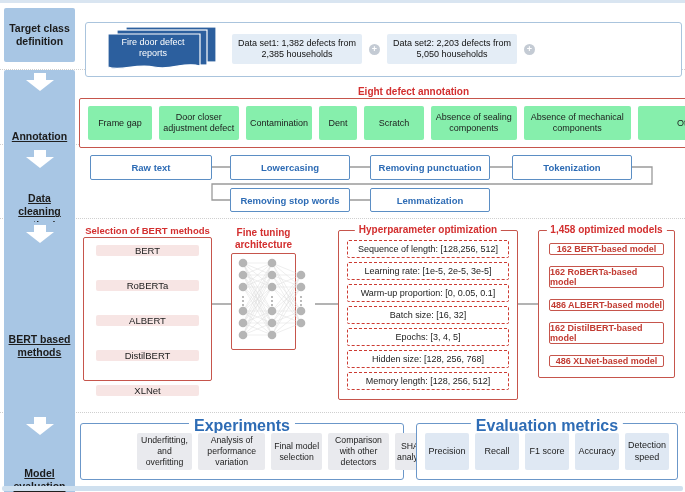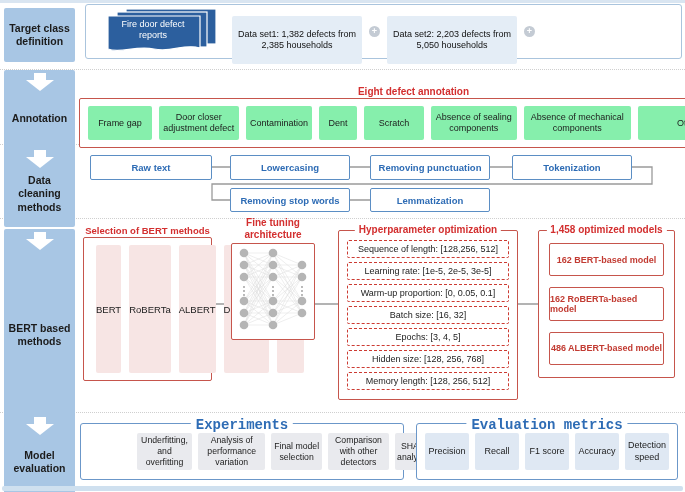--- a/index.html
+++ b/index.html
@@ -9,28 +9,28 @@
   .strip-bottom{position:absolute;left:2px;top:486px;width:681px;height:5px;background:#cfe0ef;border-radius:2px;}
   .sep{position:absolute;left:0;width:685px;border-top:1px dotted #cfcfcf;height:0;}
 
   
   .lbl{position:absolute;left:4px;width:71px;background:#a8c6e4;border-radius:2px;
        display:flex;flex-direction:column;align-items:center;justify-content:center;}
   .lbl .txt{font-size:10.5px;font-weight:bold;text-align:center;line-height:1.25;color:#1b1b1b;padding:0 2px;}
   .arrow{position:absolute;top:3px;left:50%;transform:translateX(-50%);display:flex;flex-direction:column;align-items:center;}
   .arrow .shaft{width:12px;height:7px;background:#fff;}
   .arrow .head{width:0;height:0;border-left:14px solid transparent;border-right:14px solid transparent;border-top:11px solid #fff;}
-  .lbl.hasarrow{padding-top:14px;}
-
-  
-  .panel1{position:absolute;left:85px;top:4px;width:595px;height:53px;background:#fff;
+  .lbl.hasarrow{padding-top:32px;text-decoration:underline;}
+
+  
+  .panel1{position:absolute;left:85px;top:22px;width:595px;height:53px;background:#fff;
           border:1.3px solid #aac4dd;border-radius:3px;}
   .docstack{position:absolute;left:18px;top:3px;}
   .doctext{position:absolute;left:22px;top:14px;width:90px;color:#fff;font-size:9px;line-height:1.2;text-align:center;}
-  .ds{position:absolute;top:11px;height:48px;background:#e4edf6;border-radius:2px;
+  .ds{position:absolute;top:11px;height:30px;background:#e4edf6;border-radius:2px;
       display:flex;align-items:center;justify-content:center;text-align:center;
       font-size:9px;line-height:1.25;color:#111;padding:0 4px;box-sizing:border-box;}
   .plus{position:absolute;top:21px;width:11px;height:11px;border-radius:50%;background:#c4cbd4;
         color:#fff;font-size:9px;font-weight:bold;line-height:11px;text-align:center;}
 
   
   .redwrap{position:absolute;border:1.5px solid #c6554c;border-radius:2px;background:#fff;box-sizing:border-box;}
   .redtitle{position:absolute;left:50%;transform:translateX(-50%);white-space:nowrap;
             color:#d32f2f;font-weight:bold;font-size:10px;}
   .onborder{background:#fff;padding:0 4px;}
@@ -47,36 +47,36 @@
   .anno-item:nth-child(6){flex:0 0 13.2%;}
   .anno-item:nth-child(7){flex:0 0 16.4%;}
   .anno-item:nth-child(8){flex:1;}
 
   
   .bluebox{position:absolute;background:#fff;border:1.5px solid #5b8ec4;border-radius:2px;
            display:flex;align-items:center;justify-content:center;
            font-size:9.5px;font-weight:bold;color:#2e6cb5;box-sizing:border-box;}
 
   
-  .sel-items{position:absolute;inset:0;display:flex;flex-direction:row;gap:8px;padding:7px 12px;box-sizing:border-box;text-align:center;}
+  .sel-items{position:absolute;inset:0;display:flex;flex-direction:column;gap:24px;padding:7px 12px;box-sizing:border-box;text-align:center;}
   .pink-item{flex:1;background:#f7e5e4;border-radius:2px;display:flex;align-items:center;justify-content:center;
              font-size:9.5px;color:#222;}
   .ft-title{position:absolute;top:-27px;left:0;width:100%;text-align:center;color:#d32f2f;font-weight:bold;
             font-size:10px;line-height:1.15;}
   .hyp-items{position:absolute;inset:0;display:flex;flex-direction:column;gap:4px;padding:9px 8px;box-sizing:border-box;}
   .hyp-item{flex:1;border:1.2px dashed #cc3b32;border-radius:2px;background:#fff;
             display:flex;align-items:center;justify-content:center;font-size:9px;color:#1c1c1c;}
   .mod-items{position:absolute;inset:0;display:flex;flex-direction:column;gap:11px;padding:12px 10px;box-sizing:border-box;}
   .mod-item{flex:1;border:1.3px solid #c6554c;border-radius:2px;background:#fff;
             display:flex;align-items:center;justify-content:center;font-size:9px;font-weight:bold;color:#c23b32;}
 
   
   .bluewrap{position:absolute;border:1.5px solid #6b97c9;border-radius:3px;background:#fff;box-sizing:border-box;}
   .bluetitle{position:absolute;top:-7px;left:50%;transform:translateX(-50%);white-space:nowrap;
-             color:#2e6cb5;font-weight:bold;font-size:14px;background:#fff;padding:0 5px;font-family:Liberation Mono, monospace;}
+             color:#2e6cb5;font-weight:bold;font-size:16px;background:#fff;padding:0 5px;}
   .exp-items,.met-items{position:absolute;inset:0;display:flex;gap:6px;padding:9px 8px;align-items:stretch;}
   .exp-item{background:#e9eaee;border-radius:2px;display:flex;align-items:center;justify-content:center;
             text-align:center;font-size:8.7px;line-height:1.25;color:#1c1c1c;padding:2px 2px;box-sizing:border-box;}
   .exp-item:nth-child(1){flex:0 0 18%;margin-left:48px;}
   .exp-item:nth-child(2){flex:0 0 22%;}
   .exp-item:nth-child(3){flex:0 0 16.5%;}
   .exp-item:nth-child(4){flex:0 0 20%;}
   .exp-item:nth-child(5){flex:1;}
   .met-item{flex:1;background:#dfe8f3;border-radius:2px;display:flex;align-items:center;justify-content:center;
             text-align:center;font-size:9px;line-height:1.25;color:#1c1c1c;padding:2px 2px;box-sizing:border-box;}
@@ -109,21 +109,21 @@
       </div>
     <div class="txt">Annotation</div>
   </div>
   <div class="lbl hasarrow" style="top:147px;height:66px;">
     <div class="arrow">
         <div class="shaft"></div>
         <div class="head"></div>
       </div>
     <div class="txt">Data cleaning methods</div>
   </div>
-  <div class="lbl hasarrow" style="top:229px;height:184px;">
+  <div class="lbl hasarrow" style="top:222px;height:184px;">
     <div class="arrow">
         <div class="shaft"></div>
         <div class="head"></div>
       </div>
     <div class="txt">BERT based methods</div>
   </div>
   <div class="lbl hasarrow" style="top:414px;height:68px;">
     <div class="arrow">
         <div class="shaft"></div>
         <div class="head"></div>
@@ -173,21 +173,21 @@
     <div class="redtitle" style="top:-13px;font-size:9.5px;">Selection of BERT methods</div>
     <div class="sel-items">
       <div class="pink-item">BERT</div>
       <div class="pink-item">RoBERTa</div>
       <div class="pink-item">ALBERT</div>
       <div class="pink-item">DistilBERT</div>
       <div class="pink-item">XLNet</div>
     </div>
   </div>
 
-  <div class="redwrap" style="left:231px;top:243px;width:84px;height:97px;text-decoration:underline;">
+  <div class="redwrap" style="left:231px;top:253px;width:65px;height:97px;text-decoration:underline;">
     <div class="ft-title">Fine tuning architecture</div>
     <svg id="ftnet" width="81" height="94" style="display:block;margin:1px auto;">
         <line x1="11" y1="8" x2="40" y2="8" stroke="#dcdcdc" stroke-width="0.5"></line>
         <line x1="11" y1="8" x2="40" y2="20" stroke="#dcdcdc" stroke-width="0.5"></line>
         <line x1="11" y1="8" x2="40" y2="32" stroke="#dcdcdc" stroke-width="0.5"></line>
         <line x1="11" y1="8" x2="40" y2="56" stroke="#dcdcdc" stroke-width="0.5"></line>
         <line x1="11" y1="8" x2="40" y2="68" stroke="#dcdcdc" stroke-width="0.5"></line>
         <line x1="11" y1="8" x2="40" y2="80" stroke="#dcdcdc" stroke-width="0.5"></line>
         <line x1="11" y1="20" x2="40" y2="8" stroke="#dcdcdc" stroke-width="0.5"></line>
         <line x1="11" y1="20" x2="40" y2="20" stroke="#dcdcdc" stroke-width="0.5"></line>
@@ -283,20 +283,22 @@
       <div class="hyp-item">Memory length: [128, 256, 512]</div>
     </div>
   </div>
 
   <div class="redwrap" style="left:538px;top:230px;width:137px;height:148px;">
     <div class="redtitle onborder" style="top:-7px;">1,458 optimized models</div>
     <div class="mod-items">
       <div class="mod-item">162 BERT-based model</div>
       <div class="mod-item">162 RoBERTa-based model</div>
       <div class="mod-item">486 ALBERT-based model</div>
+      <div class="mod-item">162 DistilBERT-based model</div>
+      <div class="mod-item">486 XLNet-based model</div>
     </div>
   </div>
 
   <div class="bluewrap" style="left:80px;top:423px;width:324px;height:57px;">
     <div class="bluetitle">Experiments</div>
     <div class="exp-items">
       <div class="exp-item">Underfitting, and overfitting</div>
       <div class="exp-item">Analysis of performance variation</div>
       <div class="exp-item">Final model selection</div>
       <div class="exp-item">Comparison with other detectors</div>

